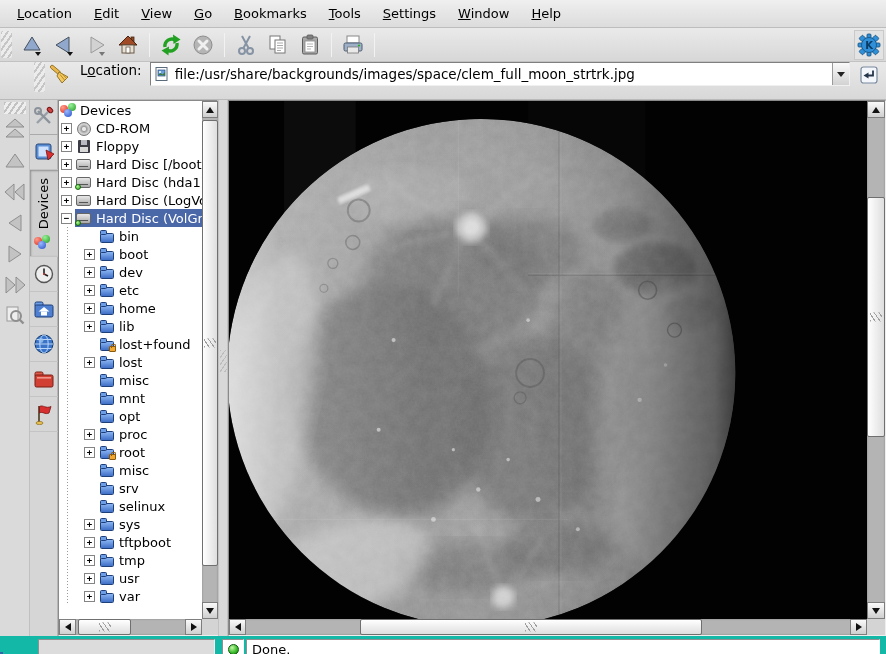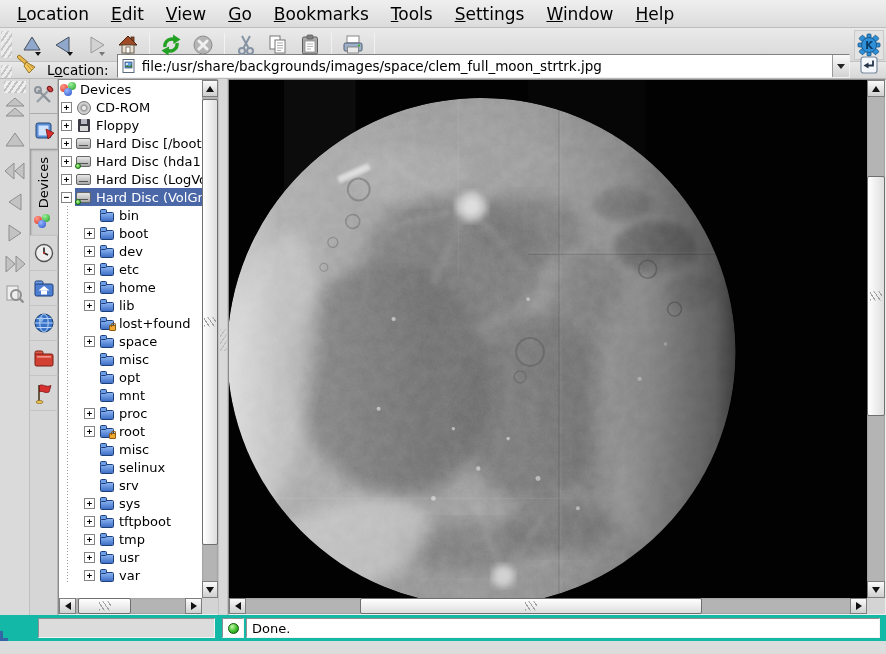--- a/index.html
+++ b/index.html
@@ -9,39 +9,39 @@
     font-size: 13px; color: #000;
     background: #dcdcdc;
     position: relative;
   }
   
   .menubar {
     height: 28px; display: flex; align-items: center;
     background: linear-gradient(180deg,#efefef,#dcdcdc);
     border-bottom: 1px solid #bdbdbd; padding-left: 6px;
   }
-  .menu-item { padding: 4px 11px; font-size: 17px; cursor: default; }
+  .menu-item { padding: 4px 11px; font-size: 13px; cursor: default; }
   .menu-item u { text-decoration: underline; }
   
   .toolbar {
     height: 34px; display: flex; align-items: center;
     background: linear-gradient(180deg,#eaeaea,#d7d7d7);
     border-bottom: 1px solid #c2c2c2; gap: 2px;
   }
   .handle {
     width: 11px; height: 80%; margin: 0 3px 0 1px;
     background: repeating-linear-gradient(125deg,#c6c6c6 0 2px,#ececec 2px 5px);
     border-radius: 2px;
   }
   .tbtn { width: 30px; height: 30px; display:flex; align-items:center; justify-content:center; position:relative; }
   .tbtn svg { display:block; }
   .tsep { width:1px; height:24px; background:#aaa; border-right:1px solid #f2f2f2; margin:0 4px; }
   .tb-spacer { flex: 1; }
   .logo-btn { width: 30px; height: 30px; display:flex; align-items:center; justify-content:center; margin-right:2px; border:1px solid #c9c9c9; background:#e3e3e3;}
-  .locbar { height: 17px; background: linear-gradient(180deg,#e9e9e9,#d8d8d8); border-bottom:1px solid #b9b9b9; display:flex; align-items:flex-end; }
+  .locbar { height: 38px; background: linear-gradient(180deg,#e9e9e9,#d8d8d8); border-bottom:1px solid #b9b9b9; display:flex; align-items:flex-start;padding-left:33px; }
   .loc-label { font-size: 13.5px; margin: 0 8px 0 6px; white-space: nowrap; }
   .combo {
     flex: 1; height: 24px; background: #fff;
     border: 1px solid #7f7f7f; border-bottom-color:#f0f0f0; border-right-color:#f0f0f0;
     display: flex; align-items: center; margin-right: 6px;
   }
   .combo input {
     flex:1; border:0; outline:0; background:transparent;
     font: 13.5px "DejaVu Sans","Liberation Sans",sans-serif; padding: 0 2px;
   }
@@ -549,102 +549,102 @@
             <span class="tlabel">lost+found</span>
           </span>
         </div>
         <div class="trow lv1">
           <span class="expander">+</span>
           <span class="content">
             <span class="ticon i-folder">
               <span class="fbody"></span>
               <span class="ftab"></span>
             </span>
-            <span class="tlabel">space</span>
+            <span class="tlabel">lost</span>
           </span>
         </div>
         <div class="trow lv1">
           <span class="expander none"></span>
           <span class="content">
             <span class="ticon i-folder">
               <span class="fbody"></span>
               <span class="ftab"></span>
             </span>
             <span class="tlabel">misc</span>
           </span>
         </div>
         <div class="trow lv1">
           <span class="expander none"></span>
           <span class="content">
             <span class="ticon i-folder">
               <span class="fbody"></span>
               <span class="ftab"></span>
             </span>
+            <span class="tlabel">mnt</span>
+          </span>
+        </div>
+        <div class="trow lv1">
+          <span class="expander none"></span>
+          <span class="content">
+            <span class="ticon i-folder">
+              <span class="fbody"></span>
+              <span class="ftab"></span>
+            </span>
             <span class="tlabel">opt</span>
           </span>
         </div>
         <div class="trow lv1">
+          <span class="expander">+</span>
+          <span class="content">
+            <span class="ticon i-folder">
+              <span class="fbody"></span>
+              <span class="ftab"></span>
+            </span>
+            <span class="tlabel">proc</span>
+          </span>
+        </div>
+        <div class="trow lv1">
+          <span class="expander">+</span>
+          <span class="content">
+            <span class="ticon i-folder">
+              <span class="fbody"></span>
+              <span class="ftab"></span>
+              <span class="badge-lock"></span>
+            </span>
+            <span class="tlabel">root</span>
+          </span>
+        </div>
+        <div class="trow lv1">
           <span class="expander none"></span>
           <span class="content">
             <span class="ticon i-folder">
               <span class="fbody"></span>
               <span class="ftab"></span>
             </span>
-            <span class="tlabel">mnt</span>
-          </span>
-        </div>
-        <div class="trow lv1">
-          <span class="expander">+</span>
-          <span class="content">
-            <span class="ticon i-folder">
-              <span class="fbody"></span>
-              <span class="ftab"></span>
-            </span>
-            <span class="tlabel">proc</span>
-          </span>
-        </div>
-        <div class="trow lv1">
-          <span class="expander">+</span>
-          <span class="content">
-            <span class="ticon i-folder">
-              <span class="fbody"></span>
-              <span class="ftab"></span>
-              <span class="badge-lock"></span>
-            </span>
-            <span class="tlabel">root</span>
+            <span class="tlabel">misc</span>
           </span>
         </div>
         <div class="trow lv1">
           <span class="expander none"></span>
           <span class="content">
             <span class="ticon i-folder">
               <span class="fbody"></span>
               <span class="ftab"></span>
             </span>
-            <span class="tlabel">misc</span>
+            <span class="tlabel">srv</span>
           </span>
         </div>
         <div class="trow lv1">
           <span class="expander none"></span>
           <span class="content">
             <span class="ticon i-folder">
               <span class="fbody"></span>
               <span class="ftab"></span>
             </span>
             <span class="tlabel">selinux</span>
-          </span>
-        </div>
-        <div class="trow lv1">
-          <span class="expander none"></span>
-          <span class="content">
-            <span class="ticon i-folder">
-              <span class="fbody"></span>
-              <span class="ftab"></span>
-            </span>
-            <span class="tlabel">srv</span>
           </span>
         </div>
         <div class="trow lv1">
           <span class="expander">+</span>
           <span class="content">
             <span class="ticon i-folder">
               <span class="fbody"></span>
               <span class="ftab"></span>
             </span>
             <span class="tlabel">sys</span>

